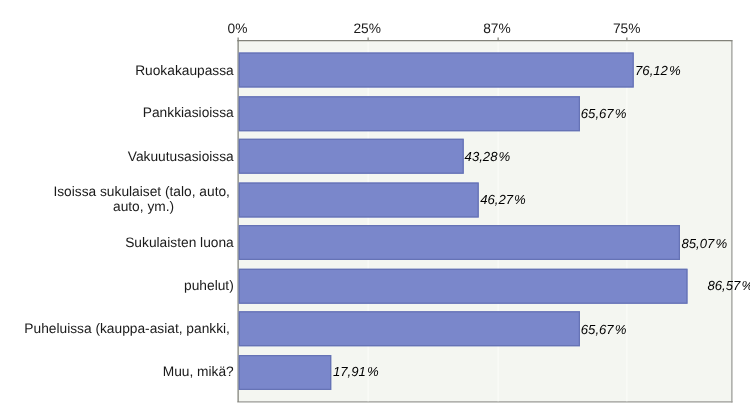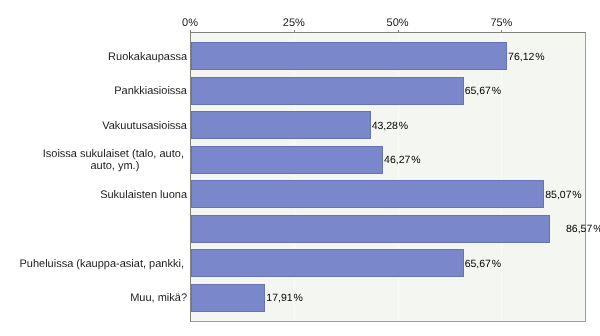--- a/index.html
+++ b/index.html
@@ -12,21 +12,21 @@
   .plot{position:absolute;left:190px;top:32px;width:396px;height:290px;
         background:#f4f6f1;box-sizing:border-box;
         border:1px solid #9c9c98;border-top-color:#82827a;border-left-color:#82827a;}
   .gridline{position:absolute;top:0;bottom:0;width:1px;background:#fafbf8;}
   .tick{position:absolute;top:-3px;width:1px;height:3px;background:#82827a;}
   .ticklabel{position:absolute;top:17px;font-size:11px;color:#1a1a1a;
              white-space:nowrap;transform:translateX(-50%);}
   .bar{position:absolute;left:191px;height:28px;background:#7a87cb;
        border:1px solid #6673b5;box-sizing:border-box;}
   .vlabel{position:absolute;font-size:10.5px;color:#000000;white-space:nowrap;
-          transform:translateY(-50%);}
+          transform:translateY(-50%);font-style:italic;}
   .catlabel{position:absolute;left:0;width:187px;text-align:right;
             font-size:11px;color:#1a1a1a;line-height:12.4px;transform:translateY(-50%);}
   .catlabel .lines{display:inline-block;text-align:center;white-space:pre;}
 </style>
 </head>
 <body>
 
 <div id="chart">
 
   <div class="plot">
@@ -35,21 +35,21 @@
         <div class="tick" style="left:102.80px"></div>
         <div class="gridline" style="left:206.60px"></div>
         <div class="tick" style="left:206.60px"></div>
         <div class="gridline" style="left:310.40px"></div>
         <div class="tick" style="left:310.40px"></div>
   </div>
 
   <div id="overlay">
       <div class="ticklabel" style="left:190.00px">0%</div>
       <div class="ticklabel" style="left:293.80px">25%</div>
-      <div class="ticklabel" style="left:397.60px">50%</div>
+      <div class="ticklabel" style="left:397.60px">87%</div>
       <div class="ticklabel" style="left:501.40px">75%</div>
 
       <div class="row">
         <div class="catlabel" style="top:56.5px">
           <div class="lines"><div class="cat-line">Ruokakaupassa</div></div>
         </div>
         <div class="bar" style="top:42.0px;width:316.05px"></div>
         <div class="vlabel" style="top:56.5px;left:508.05px">76,12 %</div>
       </div>
       <div class="row">
@@ -75,21 +75,21 @@
       </div>
       <div class="row">
         <div class="catlabel" style="top:194.5px">
           <div class="lines"><div class="cat-line">Sukulaisten luona</div></div>
         </div>
         <div class="bar" style="top:180.0px;width:353.21px"></div>
         <div class="vlabel" style="top:194.5px;left:545.21px">85,07 %</div>
       </div>
       <div class="row">
         <div class="catlabel" style="top:229.0px">
-          <div class="lines"></div>
+          <div class="lines"><div class="cat-line">puhelut)</div></div>
         </div>
         <div class="bar" style="top:214.5px;width:359.44px"></div>
         <div class="vlabel" style="top:229.0px;left:566px">86,57 %</div>
       </div>
       <div class="row">
         <div class="catlabel" style="top:263.5px">
           <div class="lines"><div class="cat-line">Puheluissa (kauppa-asiat, pankki, </div></div>
         </div>
         <div class="bar" style="top:249.0px;width:272.66px"></div>
         <div class="vlabel" style="top:263.5px;left:464.66px">65,67 %</div>

